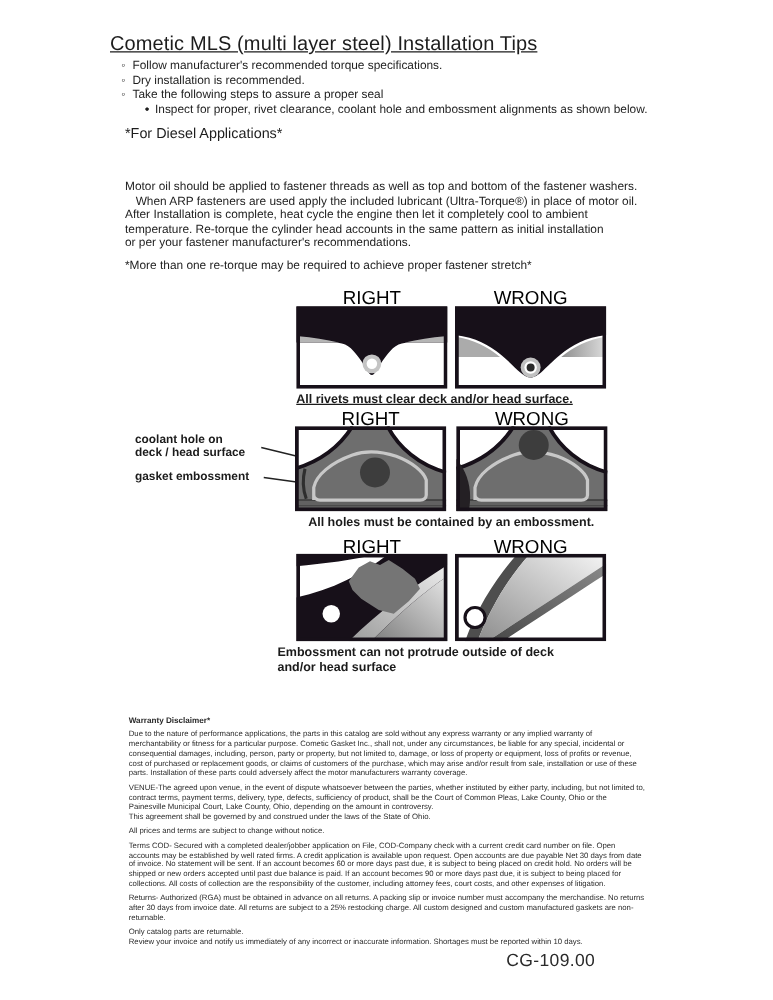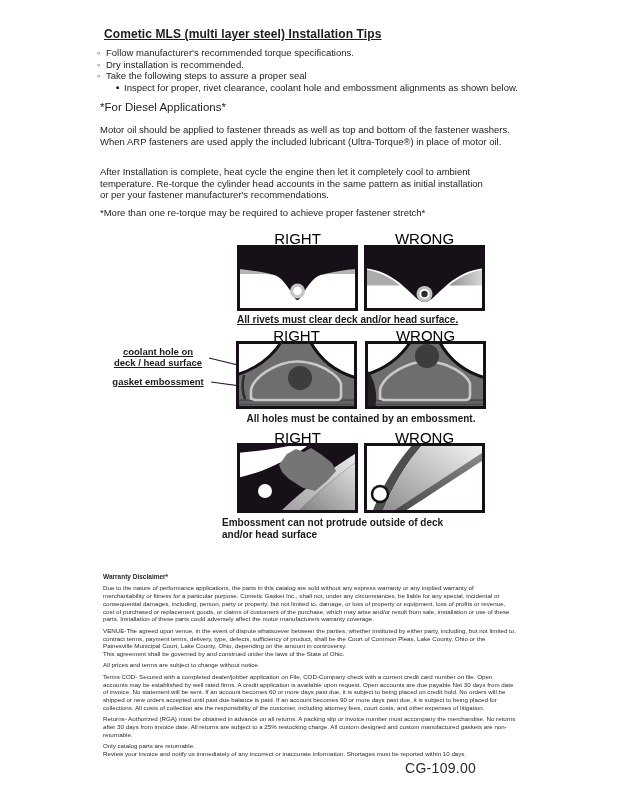--- a/index.html
+++ b/index.html
@@ -3,33 +3,33 @@
 <meta charset="utf-8">
 <style>
   html,body{margin:0;padding:0;background:#e8e8e8;}
   #page{
     position:relative;width:618px;height:800px;background:#ffffff;
     font-family:"Liberation Sans",sans-serif;color:#1d1d1d;overflow:hidden;
     margin:0 auto;
   }
   .abs{position:absolute;}
   
-  .doc-title{left:104px;top:27px;font-size:12px;font-weight:bold;text-decoration:underline;letter-spacing:.1px;}
+  .doc-title{left:88px;top:27px;font-size:16px;font-weight:normal;text-decoration:underline;letter-spacing:.1px;}
   .tips{left:97px;top:47px;font-size:9.5px;line-height:11.7px;}
   .bullet-row{position:relative;padding-left:9px;white-space:nowrap;}
   .bullet-row .marker{position:absolute;left:0;top:0;}
   .bullet-row.sub{padding-left:27px;}
   .bullet-row.sub .marker{left:19px;}
   .diesel-heading{left:100px;top:101px;font-size:11.5px;font-weight:normal;}
   .body-block{left:100px;font-size:9.5px;line-height:11.7px;white-space:nowrap;}
   
   .fig-label{width:121px;text-align:center;font-size:15px;color:#000000;}
   .fig-caption{font-size:10px;font-weight:bold;color:#1b1b1b;line-height:11.5px;}
   .fig-box{display:block;}
-  .annot{font-size:9.5px;font-weight:bold;text-align:center;line-height:10.5px;color:#1b1b1b;text-decoration:underline;}
+  .annot{font-size:9.5px;font-weight:bold;text-align:left;line-height:10.5px;color:#1b1b1b;}
   
   .disclaimer{left:103px;top:573px;width:413px;font-size:6.2px;line-height:7.8px;color:#2a2a2a;}
   .disclaimer .dh{font-weight:bold;font-size:6.5px;margin:0 0 3.5px 0;}
   .disclaimer p{margin:0 0 3.5px 0;}
   .disclaimer p.tight{margin:0;}
   .page-number{left:388px;top:760px;font-size:14px;color:#2a2a2a;letter-spacing:.3px;margin-left:17px;}
 </style>
 </head>
 <body>
 
@@ -53,21 +53,21 @@
     <div class="bullet-row sub">
       <span class="marker">•</span>
     </div>
     <div class="bullet-row sub">
       <span class="marker">•</span>
       <span>Inspect for proper, rivet clearance, coolant hole and embossment alignments as shown below.</span>
     </div>
   </div>
 
   <div class="abs diesel-heading">*For Diesel Applications*</div>
-  <div class="abs body-block" style="top:124px;">
+  <div class="abs body-block" style="top:144px;text-align:right;">
     <div>Motor oil should be applied to fastener threads as well as top and bottom of the fastener washers.</div>
     <div>When ARP fasteners are used apply the included lubricant (Ultra-Torque®) in place of motor oil.</div>
   </div>
   <div class="abs body-block" style="top:166px;">
     <div>After Installation is complete, heat cycle the engine then let it completely cool to ambient</div>
     <div>temperature. Re-torque the cylinder head accounts in the same pattern as initial installation</div>
     <div>or per your fastener manufacturer's recommendations.</div>
   </div>
   <div class="abs body-block" style="top:207px;">*More than one re-torque may be required to achieve proper fastener stretch*</div>
 

